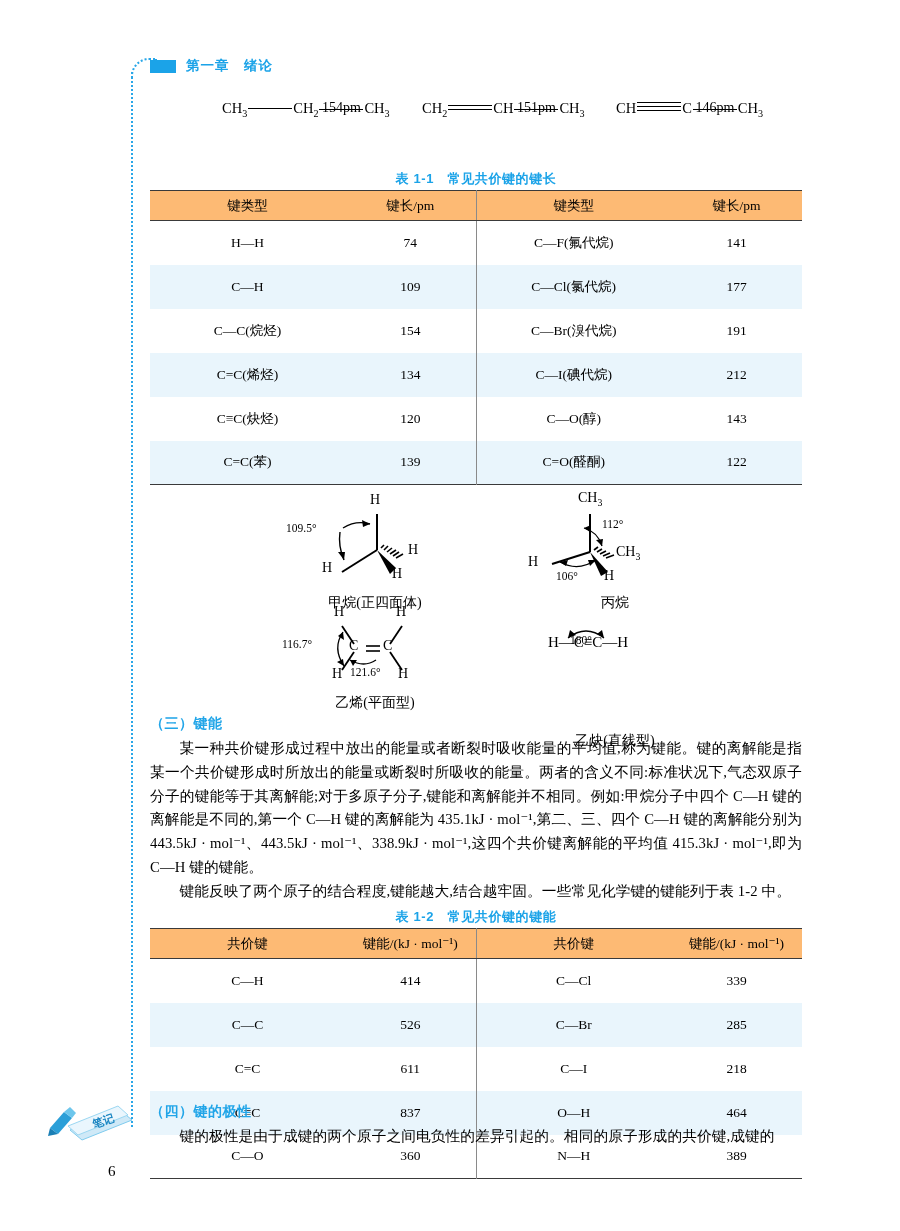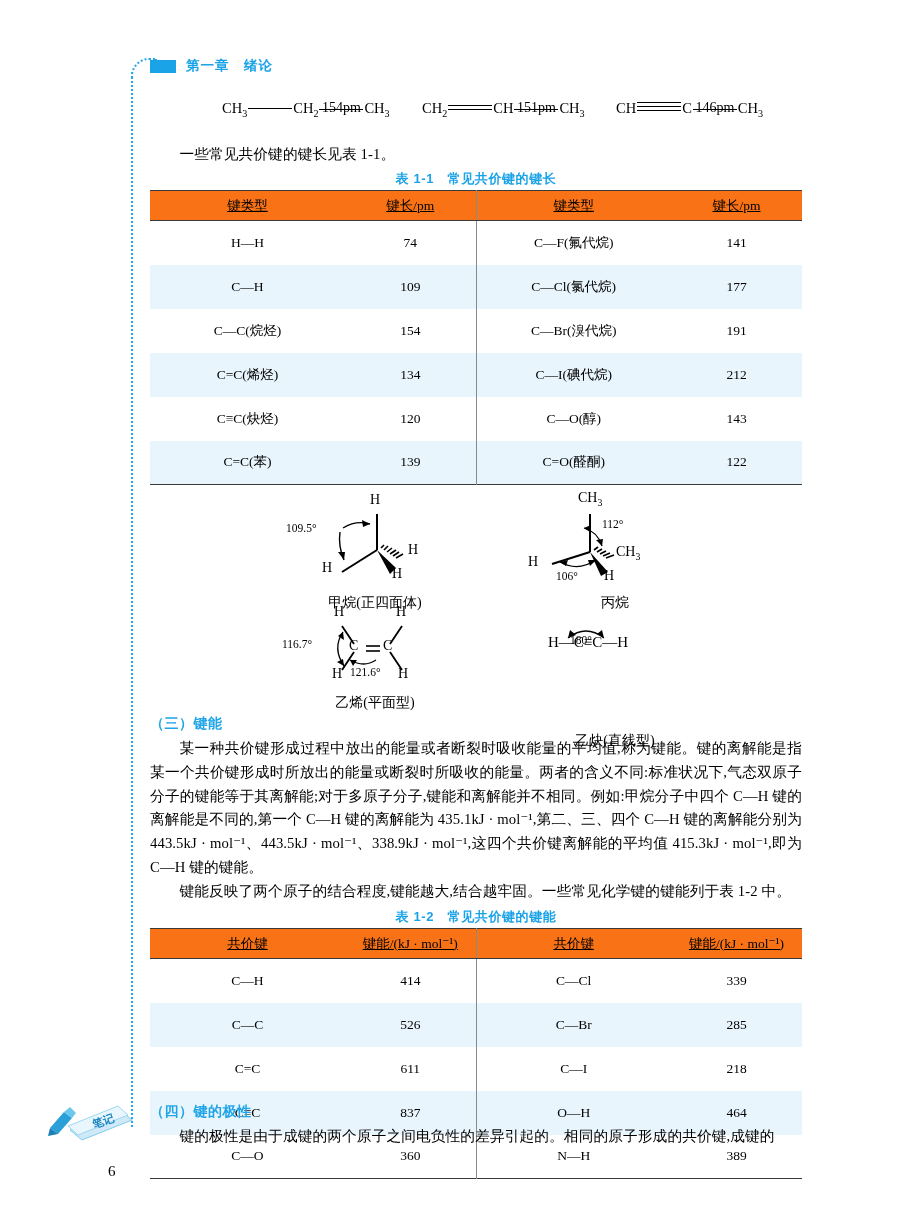--- a/index.html
+++ b/index.html
@@ -60,22 +60,22 @@
   .subhead { color:#21a5e8; font-family:"Liberation Sans","DejaVu Sans",sans-serif;
              font-weight:bold; font-size:14px; letter-spacing:0.5px; }
 
   
   .tbl-cap { text-align:center; color:#1ba3e8; font-weight:bold; font-size:13px;
              font-family:"Liberation Sans","DejaVu Sans",sans-serif; letter-spacing:0.6px; }
 
   
   table.chem { width:652px; border-collapse:collapse; font-size:13.5px;
                border-top:1.6px solid #3a3a3a; border-bottom:1.6px solid #3a3a3a; }
-  table.chem th { background:#f97316; font-weight:normal; height:30px; text-align:center;
-                  border-bottom:1.3px solid #3a3a3a; font-size:13.5px;text-decoration:underline; }
+  table.chem th { background:#fdba74; font-weight:normal; height:30px; text-align:center;
+                  border-bottom:1.3px solid #3a3a3a; font-size:13.5px; }
   table.chem td { height:44px; text-align:center; }
   table.chem tr.alt td { background:#e9f5fc; }
   .divL { border-right:1.1px solid #8a8a8a; }
   .divR { border-left:1.1px solid #8a8a8a; }
   .cw-a { width:195px; } .cw-b { width:131px; } .cw-c { width:195px; } .cw-d { width:131px; }
 
   
   .figs { position:relative; width:652px; }
   .fig { position:absolute; text-align:center; }
   .fig-cap { font-size:14px; margin-top:3px; white-space:nowrap; }
@@ -108,23 +108,20 @@
 
     <div class="formula" style="left:272px; top:4px;">
       <span>CH<sub>2</sub></span><span class="ln-dbl"></span><span>CH</span><span class="bondlen"><span class="lbl">151pm</span><span class="ln-single"></span></span><span>CH<sub>3</sub></span>
     </div>
 
     <div class="formula" style="left:466px; top:4px;">
       <span>CH</span><span class="ln-tri"></span><span>C</span><span class="bondlen"><span class="lbl">146pm</span><span class="ln-single"></span></span><span>CH<sub>3</sub></span>
     </div>
   </div>
 
-  <div class="col" style="top:143px;">
-    <div class="para indent">一些常见共价键的键长见表 1-1。</div>
-  </div>
 
   <div class="col" style="top:170px;">
     <div class="tbl-cap">表 1-1　常见共价键的键长</div>
   </div>
 
   <div class="col" style="top:190px;">
     <table class="chem">
       <thead>
         <tr>
           <th class="cw-a">键类型</th>

